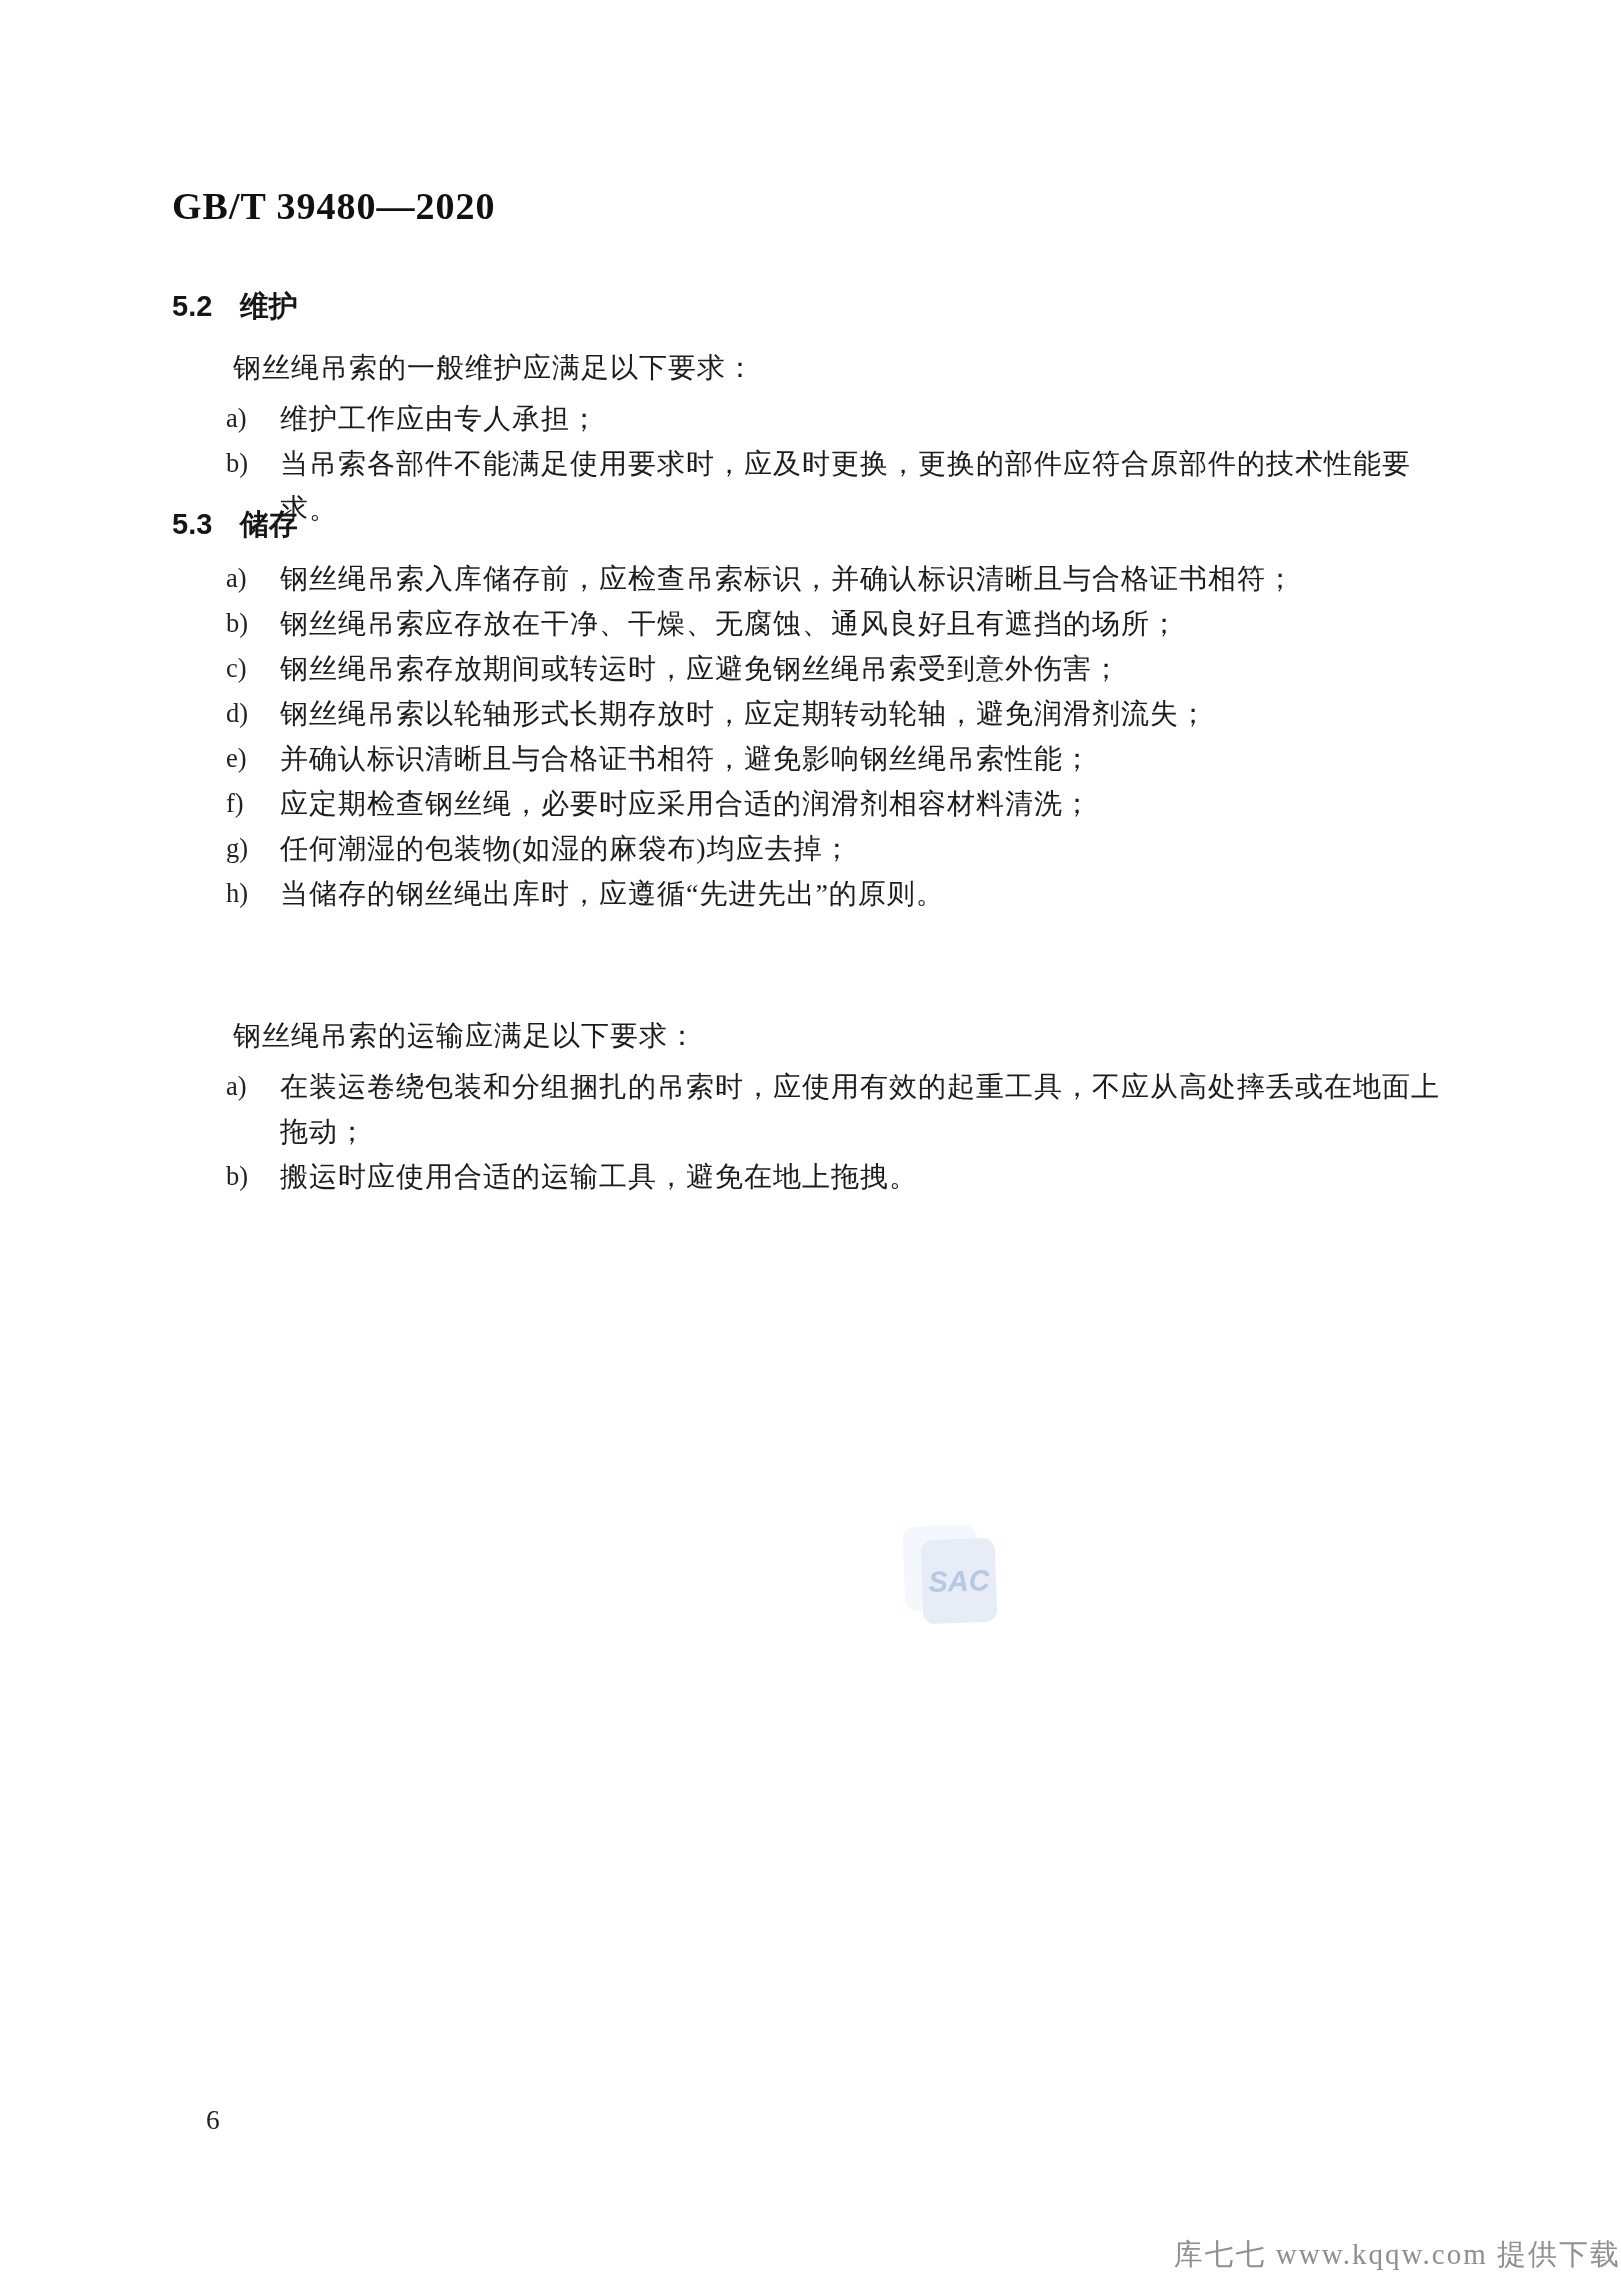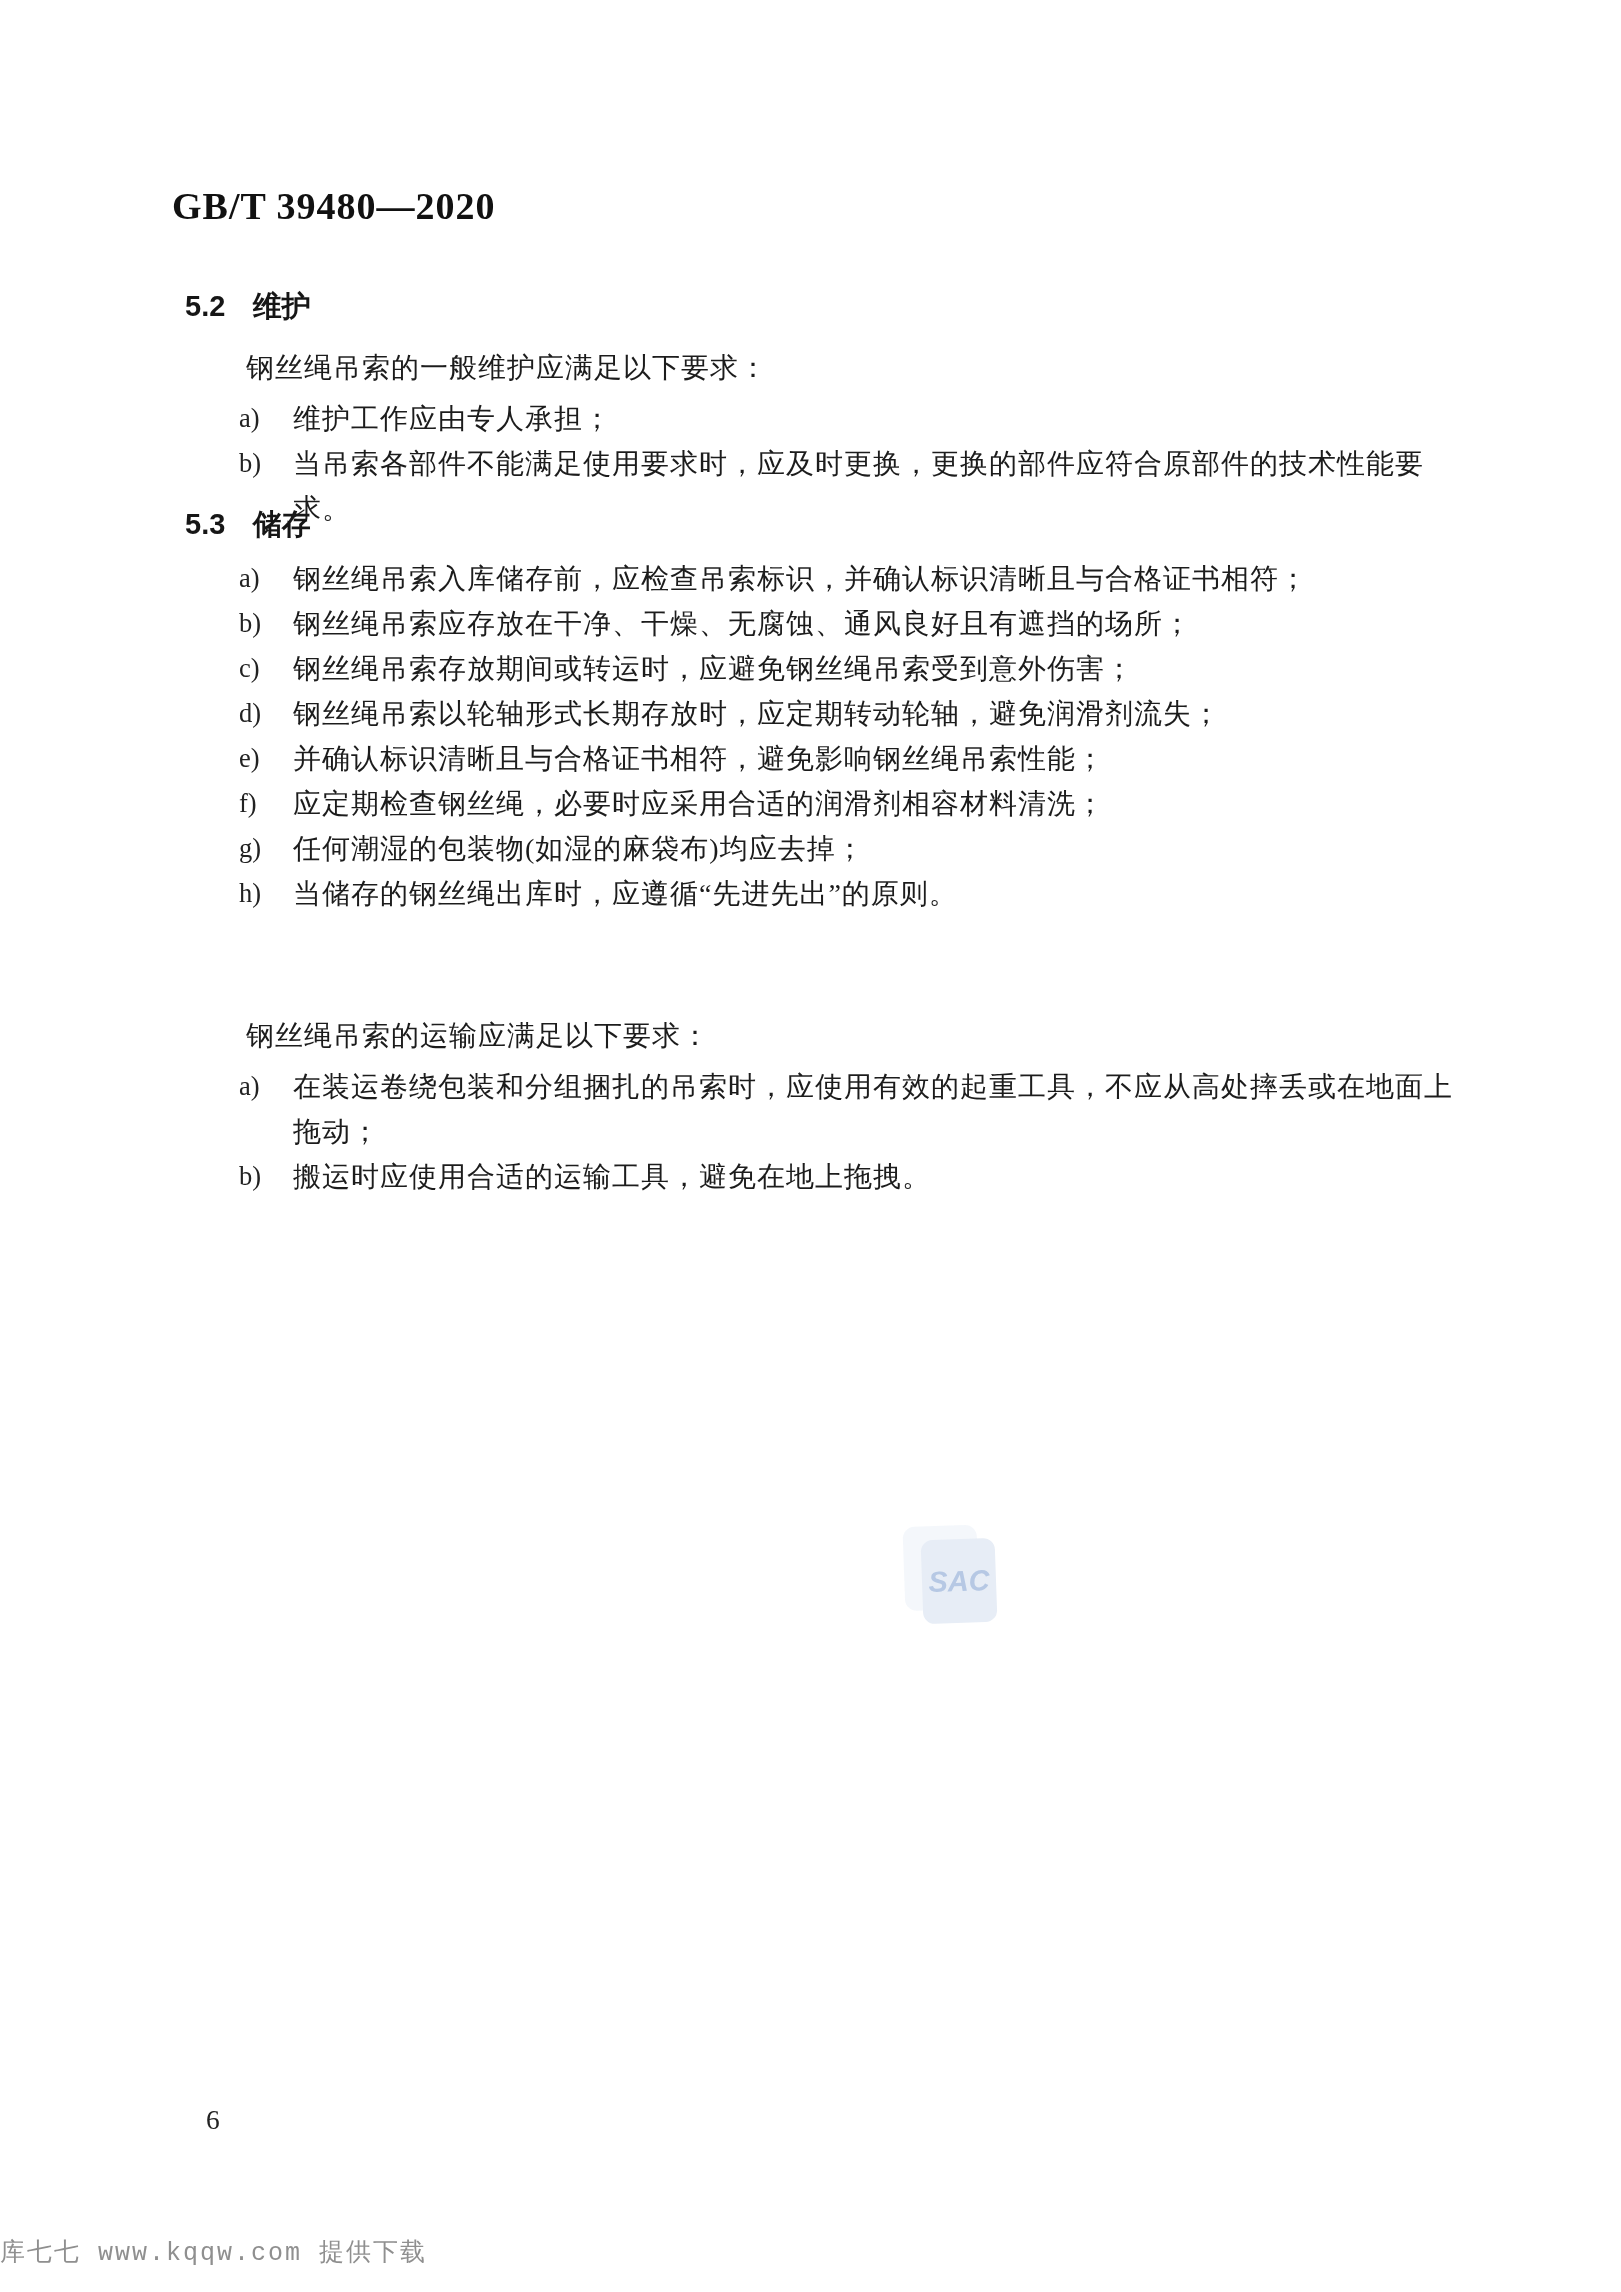--- a/index.html
+++ b/index.html
@@ -12,21 +12,21 @@
     color:#1c1c1c;
     overflow:hidden;
     margin:0 auto;
   }
   .doc-header {
     position:absolute; left:172px; top:184px;
     font-family:"Liberation Serif", serif;
     font-weight:bold; font-size:38px; letter-spacing:1px;
     color:#111;
   }
-  .section { position:absolute; left:172px; width:1289px;margin-left:13px; }
+  .section { position:absolute; left:172px; width:1289px; }
   #sec-0 { top:289px; }
   #sec-1 { top:507px; }
   #sec-2 { top:992px; }
   .sec-heading {
     display:flex; gap:27.4px; align-items:baseline;
     font-family:"Liberation Sans", sans-serif;
     font-weight:bold; font-size:29px; line-height:35px; color:#161616;
   }
   .sec-intro {
     margin:30px 0 0 61px;
@@ -50,22 +50,22 @@
     font-family:"Liberation Sans", sans-serif;
     font-style:italic; font-weight:bold; font-size:29px;
     color:#b6c8e4; letter-spacing:0px;
   }
   .page-number {
     position:absolute; left:206px; top:2105px;
     font-size:27.4px; color:#222;
   }
   .footer-watermark {
     position:absolute; left:0; top:2235px; width:100%;
-    text-align:left;
-    font-size:25px; color:#8f8f8f; letter-spacing:2px;font-family:Liberation Mono, monospace;
+    text-align:right;
+    font-size:29px; color:#8f8f8f; letter-spacing:2px;
   }
 </style>
 </head>
 <body>
 
 <div class="page">
 
   <div class="doc-header">GB/T 39480—2020</div>
 
   <div class="section" id="sec-0">

